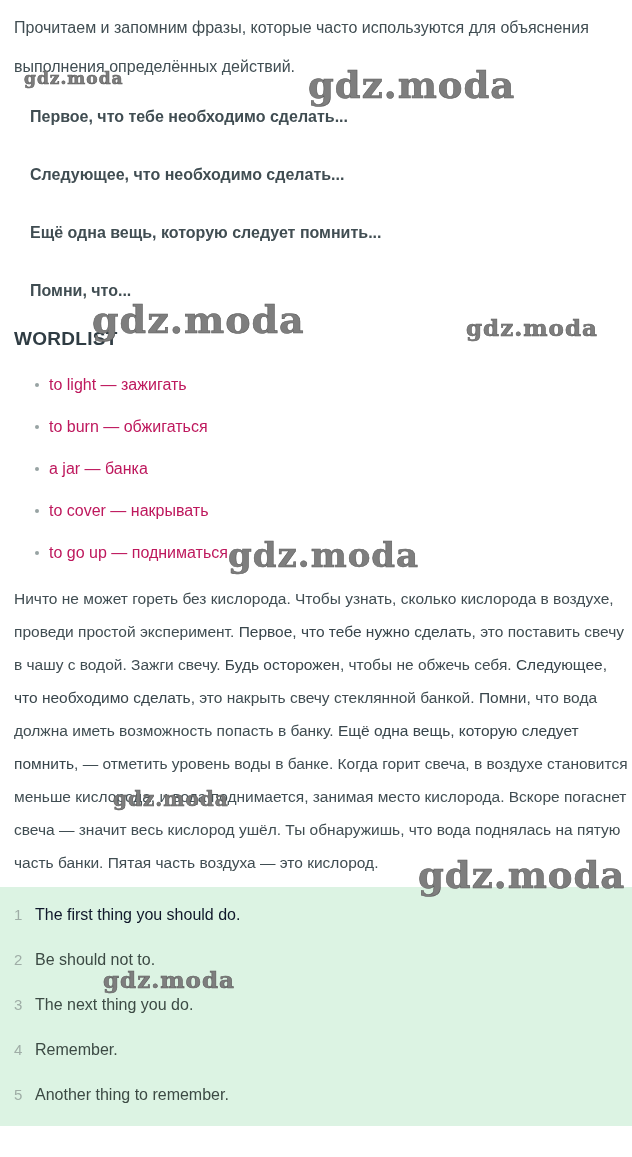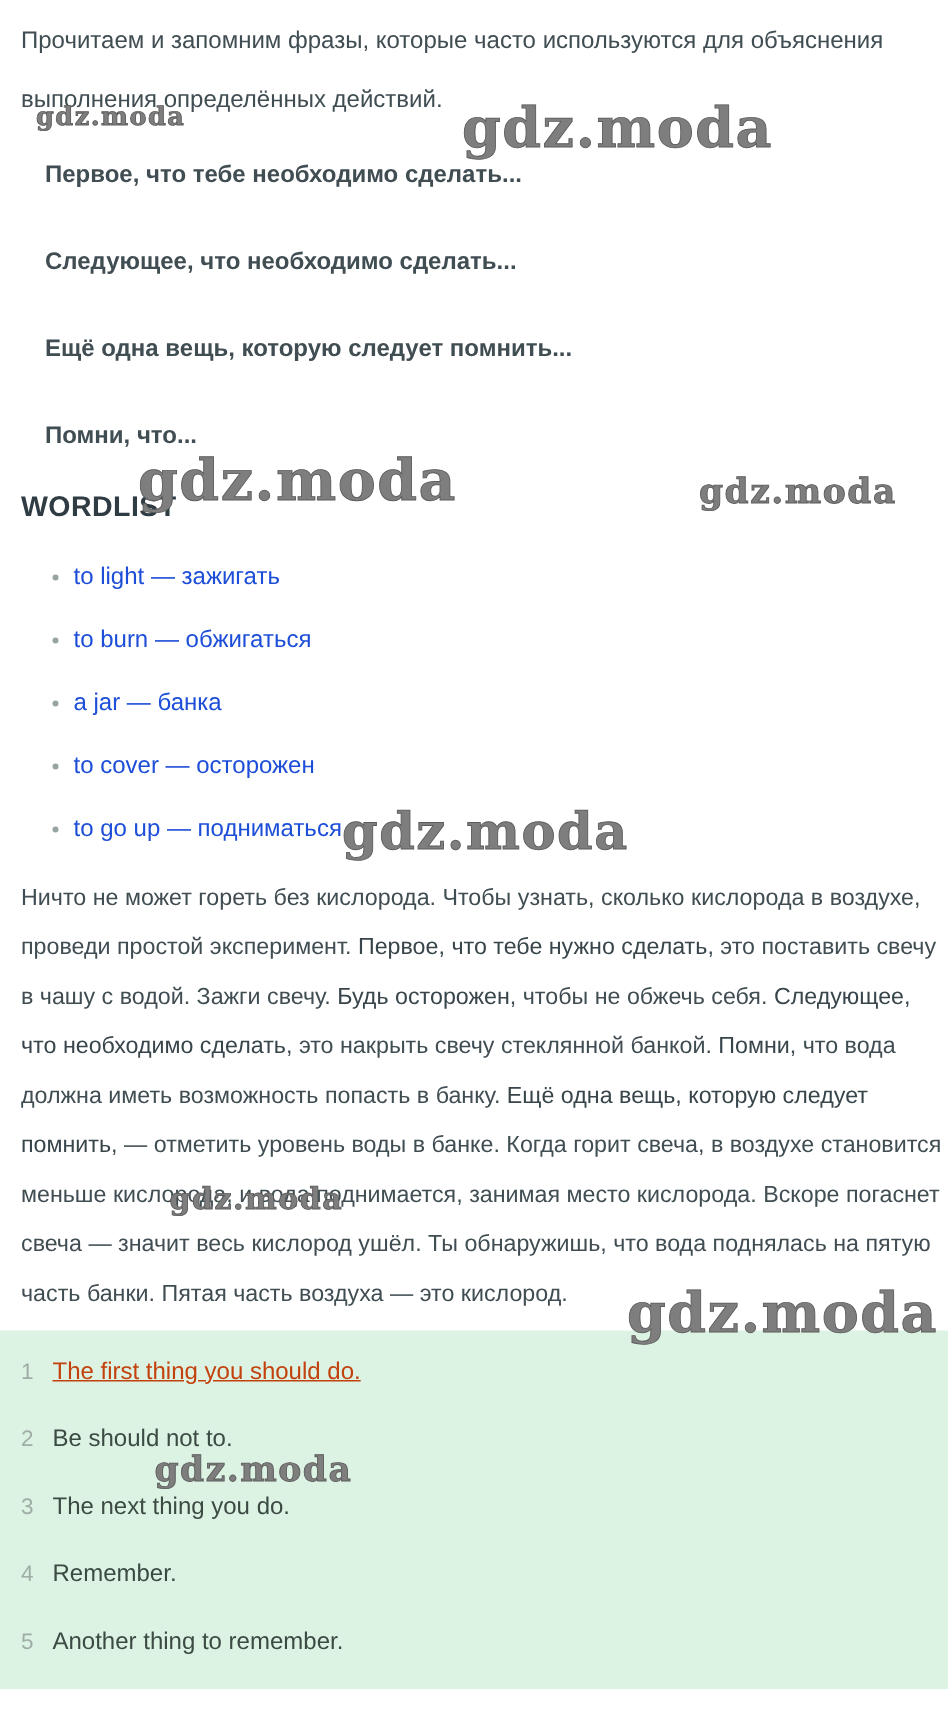--- a/index.html
+++ b/index.html
@@ -40,21 +40,21 @@
     list-style: none;
     margin: 16px 0 0 0;
     padding: 0;
   }
   .wl-item {
     position: relative;
     height: 42px;
     line-height: 42px;
     padding-left: 35px;
     font-size: 16px;
-    color: #1d4ed8;
+    color: #be185d;
   }
   .wl-item::before {
     content: "";
     position: absolute;
     left: 21px; top: 19px;
     width: 4px; height: 4px;
     border-radius: 50%;
     background: #98a3a3;
   }
   .story {
@@ -116,32 +116,32 @@
     <p class="phrase">Ещё одна вещь, которую следует помнить...</p>
     <p class="phrase">Помни, что...</p>
   </div>
 
   <p class="wordlist-title">WORDLIST</p>
 
   <ul class="wordlist">
     <li class="wl-item">to light — зажигать</li>
     <li class="wl-item">to burn — обжигаться</li>
     <li class="wl-item">a jar — банка</li>
-    <li class="wl-item">to cover — осторожен</li>
+    <li class="wl-item">to cover — накрывать</li>
     <li class="wl-item">to go up — подниматься</li>
   </ul>
 
   <p class="story"><span>Ничто не может гореть без кислорода. Чтобы узнать, сколько кислорода в воздухе, проведи простой эксперимент. </span><span class="b">Первое, что тебе нужно сделать</span><span>, это поставить свечу в чашу с водой. Зажги свечу. </span><span class="b">Будь осторожен</span><span>, чтобы не обжечь себя. </span><span class="b">Следующее, что необходимо сделать</span><span>, это накрыть свечу стеклянной банкой. </span><span class="b">Помни</span><span>, что вода должна иметь возможность попасть в банку. </span><span class="b">Ещё одна вещь, которую следует помнить</span><span>, — отметить уровень воды в банке. Когда горит свеча, в воздухе становится меньше кислорода, и вода поднимается, занимая место кислорода. Вскоре погаснет свеча — значит весь кислород ушёл. Ты обнаружишь, что вода поднялась на пятую часть банки. Пятая часть воздуха — это кислород.</span></p>
 
 </div>
 
 <div class="answers" id="answers-panel" style="background: rgb(220, 243, 227);">
   <div class="answer-row">
     <span class="answer-num" style="color: rgb(159, 173, 166);">1</span>
-    <span class="answer-text" style="color: #c2410c; text-decoration: underline;">The first thing you should do.</span>
+    <span class="answer-text" style="color: #0f172a;">The first thing you should do.</span>
   </div>
   <div class="answer-row">
     <span class="answer-num" style="color: rgb(159, 173, 166);">2</span>
     <span class="answer-text" style="color: rgb(60, 74, 68);">Be should not to.</span>
   </div>
   <div class="answer-row">
     <span class="answer-num" style="color: rgb(159, 173, 166);">3</span>
     <span class="answer-text" style="color: rgb(60, 74, 68);">The next thing you do.</span>
   </div>
   <div class="answer-row">

